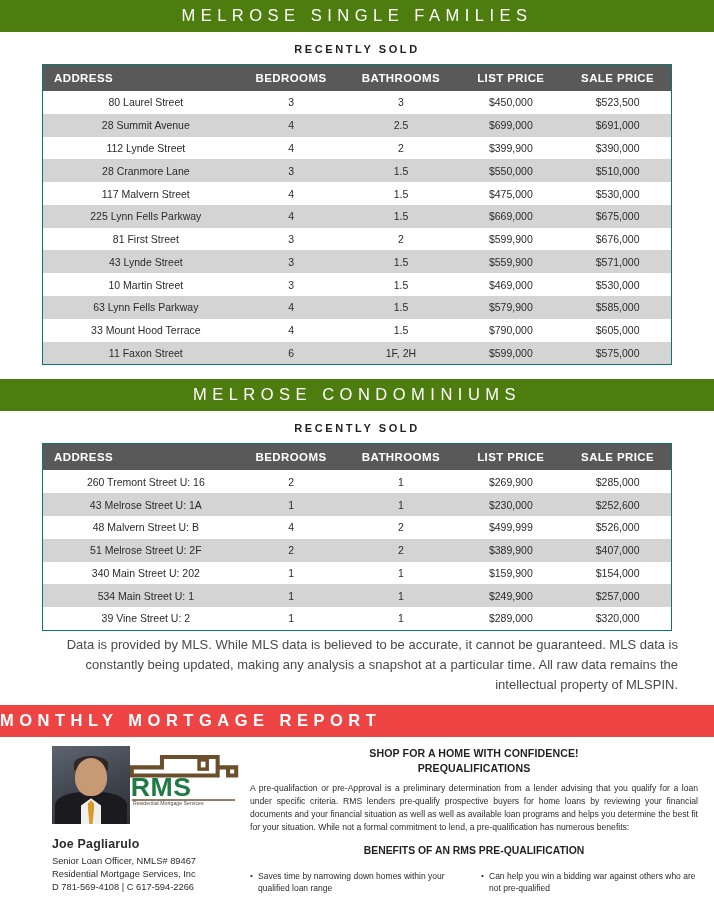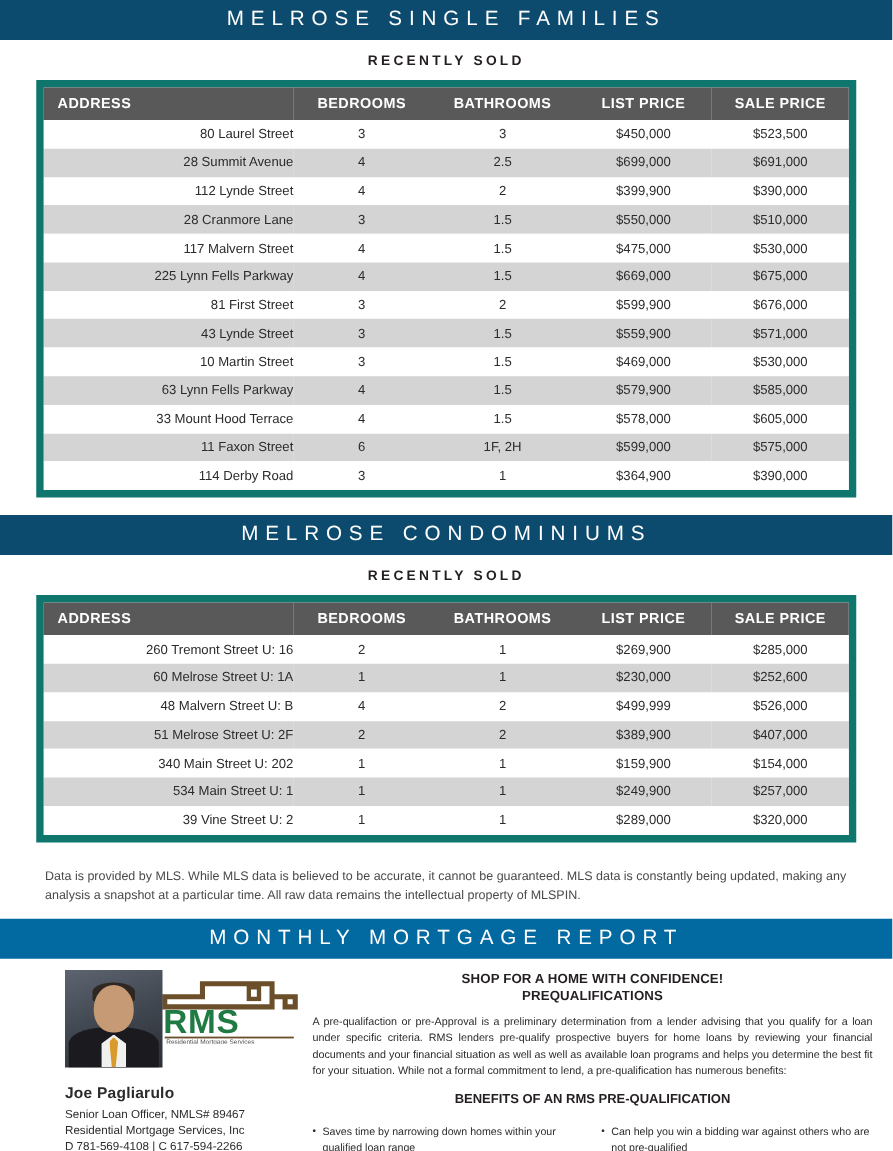--- a/index.html
+++ b/index.html
@@ -7,51 +7,50 @@
     width: 714px;
     height: 921px;
     background: #ffffff;
     font-family: "Liberation Sans", sans-serif;
     color: #231f20;
     overflow: hidden;
   }
 
   
   .banner-dark {
-    background: #0c4a6e;
+    background: #4d7c0f;
     color: #ffffff;
     text-align: center;
     font-size: 16.5px;
     font-weight: 400;
     letter-spacing: 5.5px;
     padding: 6px 0 7px 0;
   }
   .banner-green {
-    background: #0369a1;
+    background: #ef4444;
     color: #ffffff;
-    text-align: center;
     font-size: 16.5px;
-    font-weight: 400;
+    font-weight: 700;
     letter-spacing: 5.5px;
     padding: 6px 0 7px 0;
   }
 
   .sub-heading {
     text-align: center;
     font-size: 11px;
     font-weight: bold;
     letter-spacing: 2.6px;
     color: #231f20;
     margin: 11px 0 9px 0;
   }
 
   
   .table-wrap {
-    margin: 0 29px;
-    border: 6px solid #0f766e;
+    margin: 0 42px;
+    border: 1px solid #0f766e;
   }
   table {
     width: 100%;
     border-collapse: collapse;
     font-size: 10.5px;
   }
   thead th {
     background: #595959;
     color: #ffffff;
     font-size: 11.5px;
@@ -64,38 +63,38 @@
     text-align: left;
     padding-left: 11px;
   }
   tbody td {
     padding: 5.4px 0;
     text-align: center;
     color: #2b2b2b;
     font-size: 10.5px;
   }
   tbody td.addr {
-    text-align: right;
+    text-align: center;
     padding-left: 11px;
   }
   tbody tr:nth-child(even) { background: #d4d4d4; }
   tbody tr:nth-child(odd)  { background: #ffffff; }
 
   
   col.c-addr { width: 31%; }
   col.c-bed  { width: 17%; }
   col.c-bath { width: 18%; }
   col.c-list { width: 17%; }
   col.c-sale { width: 17%; }
 
   
   .mls-note {
-    margin: 20px 36px 0 36px;
-    text-align: left;
-    font-size: 10px;
+    margin: 4px 36px 0 36px;
+    text-align: right;
+    font-size: 13px;
     line-height: 1.55;
     color: #4a4a4a;
   }
 
   
   .mm-body {
     display: flex;
     margin-top: 9px;
     padding: 0 16px 0 34px;
   }
@@ -307,36 +306,29 @@
           <td class="addr">63 Lynn Fells Parkway</td>
           <td>4</td>
           <td>1.5</td>
           <td>$579,900</td>
           <td>$585,000</td>
         </tr>
         <tr>
           <td class="addr">33 Mount Hood Terrace</td>
           <td>4</td>
           <td>1.5</td>
-          <td>$578,000</td>
+          <td>$790,000</td>
           <td>$605,000</td>
         </tr>
         <tr>
           <td class="addr">11 Faxon Street</td>
           <td>6</td>
           <td>1F, 2H</td>
           <td>$599,000</td>
           <td>$575,000</td>
-        </tr>
-        <tr>
-          <td class="addr">114 Derby Road</td>
-          <td>3</td>
-          <td>1</td>
-          <td>$364,900</td>
-          <td>$390,000</td>
         </tr>
       </tbody>
   </table>
 </div>
 
 <div style="height:14px"></div>
 <div class="banner-dark">MELROSE CONDOMINIUMS</div>
 <div class="sub-heading">RECENTLY SOLD</div>
 
 <div class="table-wrap">
@@ -359,21 +351,21 @@
     </thead>
     <tbody id="cd-body">
         <tr>
           <td class="addr">260 Tremont Street U: 16</td>
           <td>2</td>
           <td>1</td>
           <td>$269,900</td>
           <td>$285,000</td>
         </tr>
         <tr>
-          <td class="addr">60 Melrose Street U: 1A</td>
+          <td class="addr">43 Melrose Street U: 1A</td>
           <td>1</td>
           <td>1</td>
           <td>$230,000</td>
           <td>$252,600</td>
         </tr>
         <tr>
           <td class="addr">48 Malvern Street U: B</td>
           <td>4</td>
           <td>2</td>
           <td>$499,999</td>

